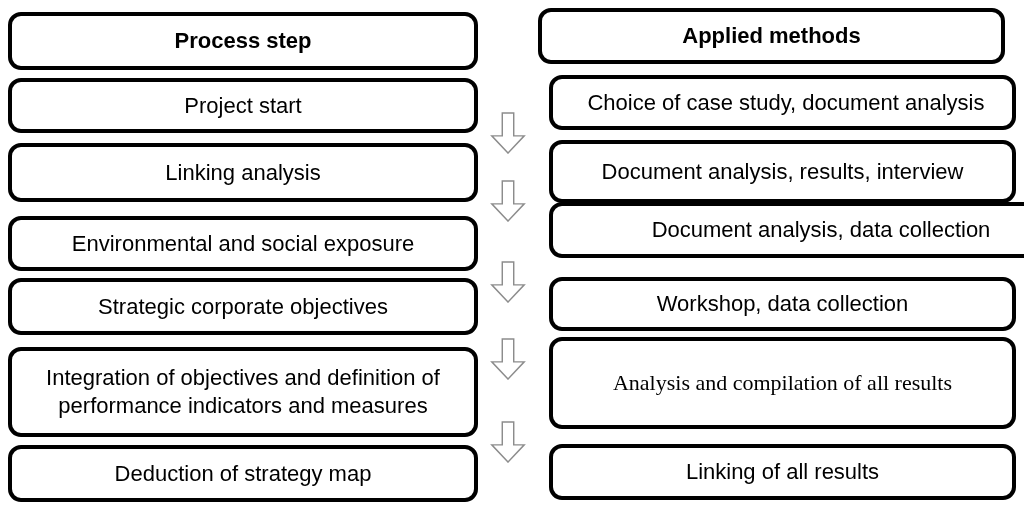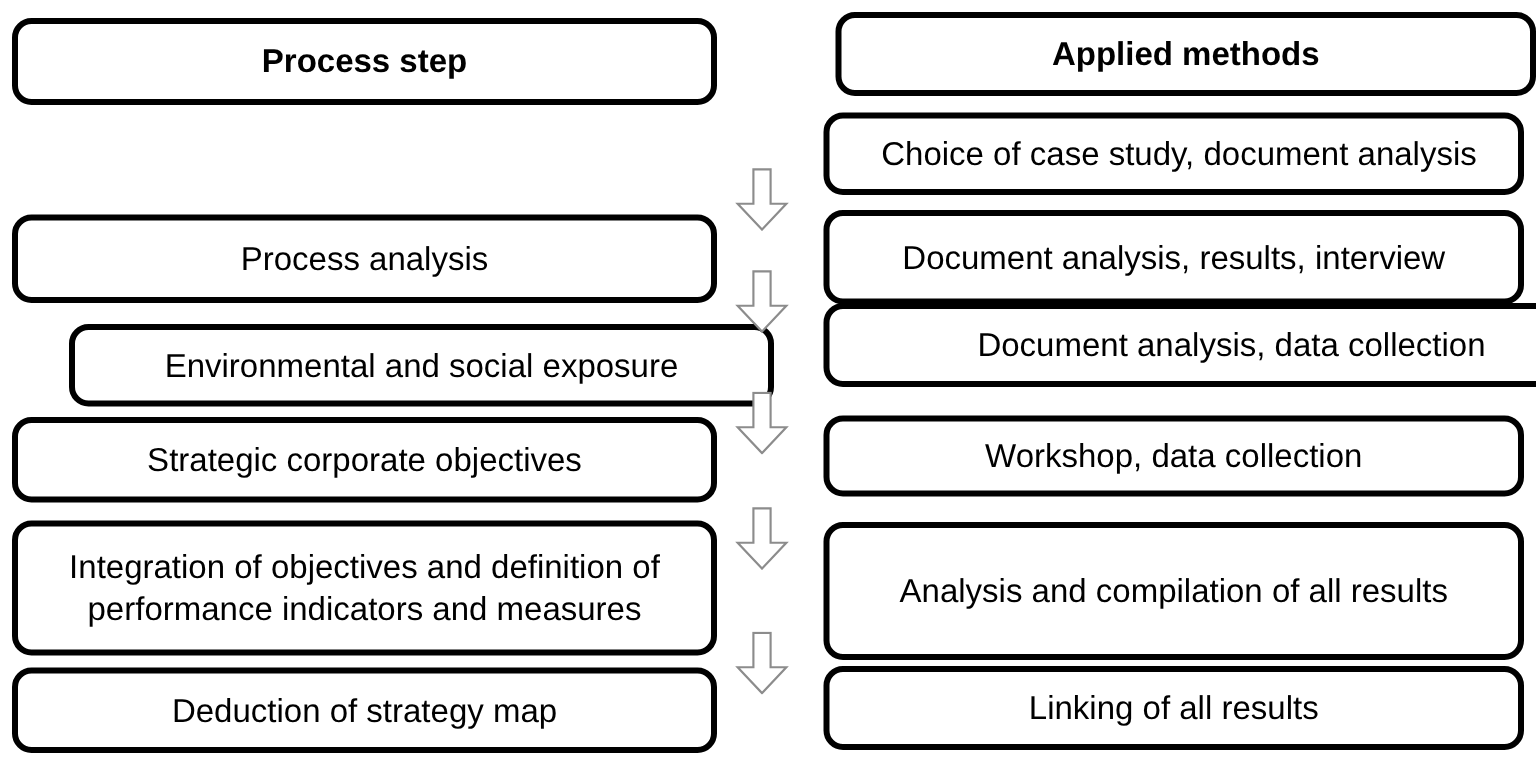--- a/index.html
+++ b/index.html
@@ -58,42 +58,43 @@
     stroke-linejoin: miter;
   }
 </style>
 </head>
 <body>
 
 <div class="canvas">
 
   <div class="box header" style="left:8px; top:12px; width:470px; height:58px;">Process step</div>
 
+  <div class="box" style="left:8px; top:78px; width:470px; height:55px;">Project start</div>
 
-  <div class="box" style="left:8px; top:143px; width:470px; height:59px;">Process analysis</div>
+  <div class="box" style="left:8px; top:143px; width:470px; height:59px;">Linking analysis</div>
 
-  <div class="box" style="left:8px; top:216px; width:470px; height:55px;margin-left:38px;">Environmental and social exposure</div>
+  <div class="box" style="left:8px; top:216px; width:470px; height:55px;">Environmental and social exposure</div>
 
   <div class="box" style="left:8px; top:347px; width:470px; height:90px;">Integration of objectives and definition of performance indicators and measures</div>
 
   <div class="box" style="left:8px; top:278px; width:470px; height:57px;">Strategic corporate objectives</div>
 
   <div class="box" style="left:8px; top:445px; width:470px; height:57px;">Deduction of strategy map</div>
 
-  <div class="box header" style="left:557px; top:8px; width:467px; height:56px;">Applied methods</div>
+  <div class="box header" style="left:538px; top:8px; width:467px; height:56px;">Applied methods</div>
 
   <div class="box" style="left:549px; top:75px; width:467px; height:55px;padding-left:19px;">Choice of case study, document analysis</div>
 
   <div class="box" style="left:549px; top:140px; width:467px; height:63px;">Document analysis, results, interview</div>
 
   <div class="box" style="left:549px; top:202px; width:544px; height:56px;">Document analysis, data collection</div>
 
   <div class="box" style="left:549px; top:277px; width:467px; height:54px;">Workshop, data collection</div>
 
-  <div class="box" style="left:549px; top:348px; width:467px; height:92px;">Analysis and compilation of all results</div>
+  <div class="box" style="left:549px; top:337px; width:467px; height:92px;font-family:Liberation Serif, serif;">Analysis and compilation of all results</div>
 
   <div class="box" style="left:549px; top:444px; width:467px; height:56px;">Linking of all results</div>
 
   <div class="flow-arrow" style="left:490px; top:112px;">
     <svg viewBox="0 0 36 44">
         <polygon points="12,1 24,1 24,25 35,25 18,43 1,25 12,25"></polygon>
       </svg>
   </div>
   <div class="flow-arrow" style="left:490px; top:180px;">
     <svg viewBox="0 0 36 44">

